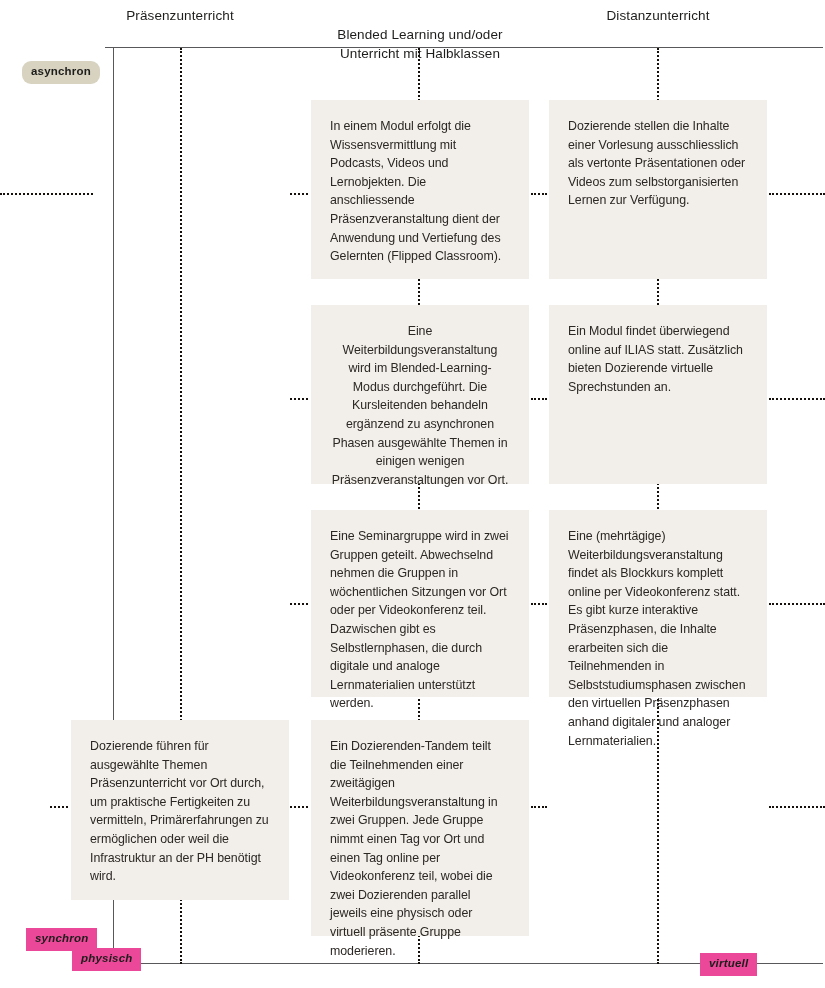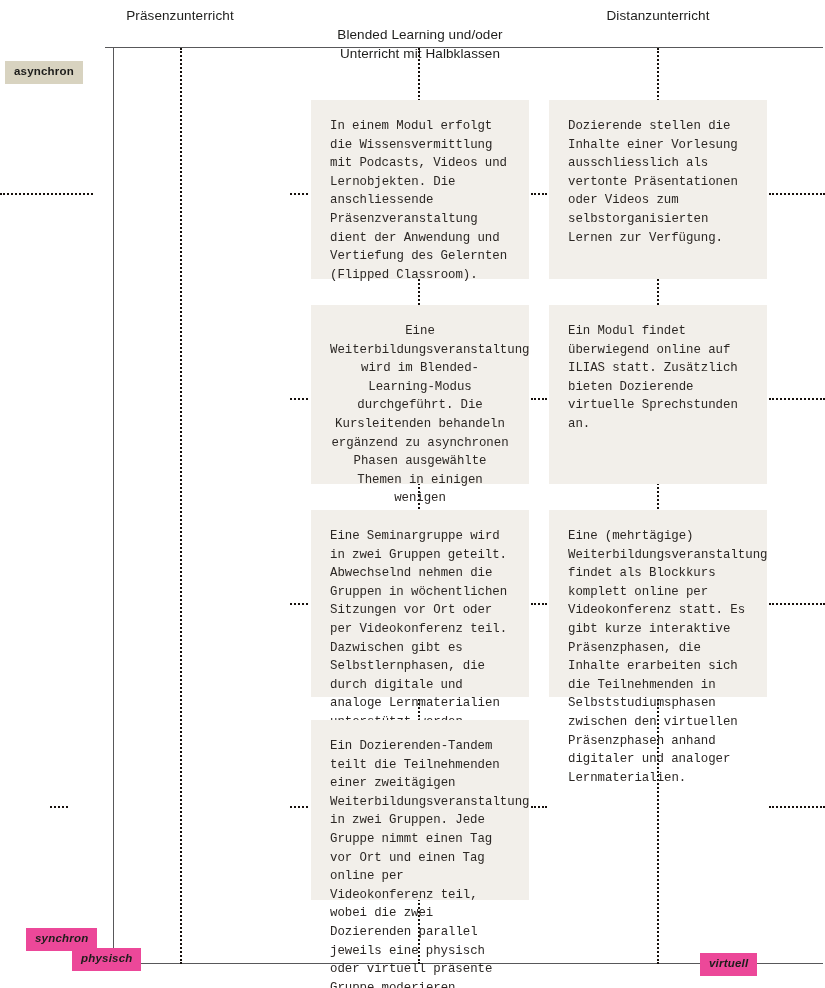--- a/index.html
+++ b/index.html
@@ -65,21 +65,20 @@
   }
   .tag-beige { background: #d8d3c0; }
   .tag-blue  { background: #ec4899; font-style: italic; }
 
   
   .card {
     position: absolute;
     background: #f2efea;
     box-sizing: border-box;
     padding: 17px 19px 16px 19px;
-    font-family: Liberation Mono, monospace;
   }
   .card p {
     margin: 0;
     font-size: 12.4px;
     line-height: 18.6px;
     color: #2b2724;
     letter-spacing: -0.05px;
     word-spacing: -0.1px;
   }
 </style>
@@ -122,21 +121,21 @@
 
   <div class="divider-h" style="left:290px; top:603px; width:18px;"></div>
   <div class="divider-h" style="left:531px; top:603px; width:16px;"></div>
   <div class="divider-h" style="left:769px; top:603px; width:56px;"></div>
 
   <div class="divider-h" style="left:50px; top:806px; width:18px;"></div>
   <div class="divider-h" style="left:290px; top:806px; width:18px;"></div>
   <div class="divider-h" style="left:531px; top:806px; width:16px;"></div>
   <div class="divider-h" style="left:769px; top:806px; width:56px;"></div>
 
-  <div class="tag tag-beige" style="left:5px; top:61px;">
+  <div class="tag tag-beige" style="left:22px; top:61px;border-radius:9px;">
     <span>asynchron</span>
   </div>
 
   <div class="tag tag-blue" style="left:26px; top:928px;">
     <span>synchron</span>
   </div>
 
   <div class="tag tag-blue" style="left:72px; top:948px;">
     <span>physisch</span>
   </div>
@@ -162,19 +161,22 @@
   </div>
 
   <div class="card" style="left:311px; top:510px; width:218px; height:187px;">
     <p>Eine Seminargruppe wird in zwei Gruppen geteilt. Abwechselnd nehmen die Gruppen in wöchentlichen Sitzungen vor Ort oder per Videokonferenz teil. Dazwischen gibt es Selbstlernphasen, die durch digitale und analoge Lernmaterialien unterstützt werden.</p>
   </div>
 
   <div class="card" style="left:549px; top:510px; width:218px; height:187px;">
     <p>Eine (mehrtägige) Weiterbildungsveranstaltung findet als Blockkurs komplett online per Videokonferenz statt. Es gibt kurze interaktive Präsenzphasen, die Inhalte erarbeiten sich die Teilnehmenden in Selbststudiumsphasen zwischen den virtuellen Präsenzphasen anhand digitaler und analoger Lernmaterialien.</p>
   </div>
 
+  <div class="card" style="left:71px; top:720px; width:218px; height:180px;">
+    <p>Dozierende führen für ausgewählte Themen Präsenzunterricht vor Ort durch, um praktische Fertigkeiten zu vermitteln, Primärerfahrungen zu ermöglichen oder weil die Infrastruktur an der PH benötigt wird.</p>
+  </div>
 
-  <div class="card" style="left:311px; top:720px; width:218px; height:180px;">
+  <div class="card" style="left:311px; top:720px; width:218px; height:216px;">
     <p>Ein Dozierenden-Tandem teilt die Teilnehmenden einer zweitägigen Weiterbildungsveranstaltung in zwei Gruppen. Jede Gruppe nimmt einen Tag vor Ort und einen Tag online per Videokonferenz teil, wobei die zwei Dozierenden parallel jeweils eine physisch oder virtuell präsente Gruppe moderieren.</p>
   </div>
 
 
 </div>
 
 </body></html>

